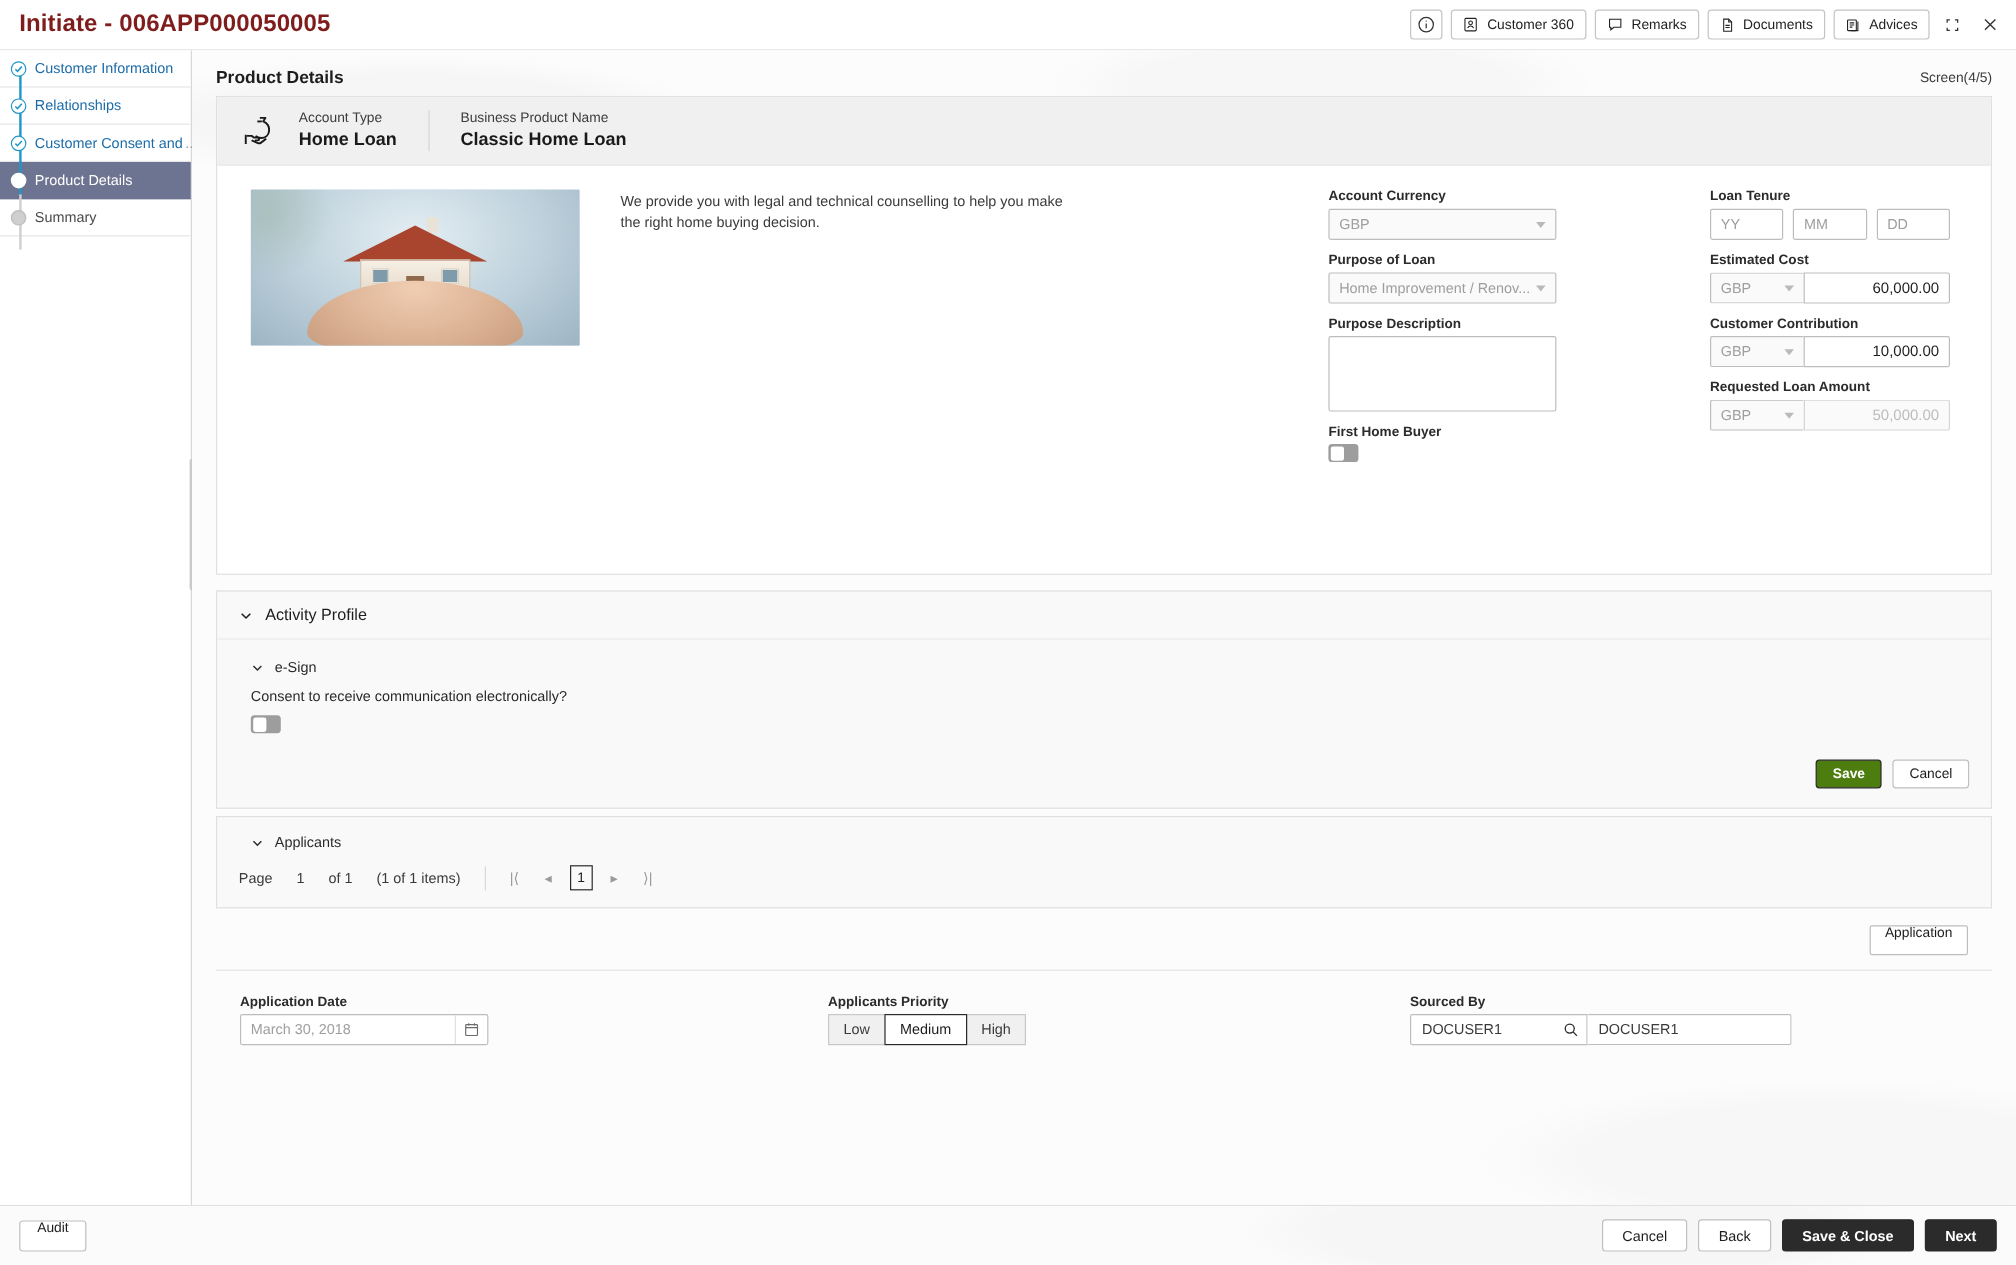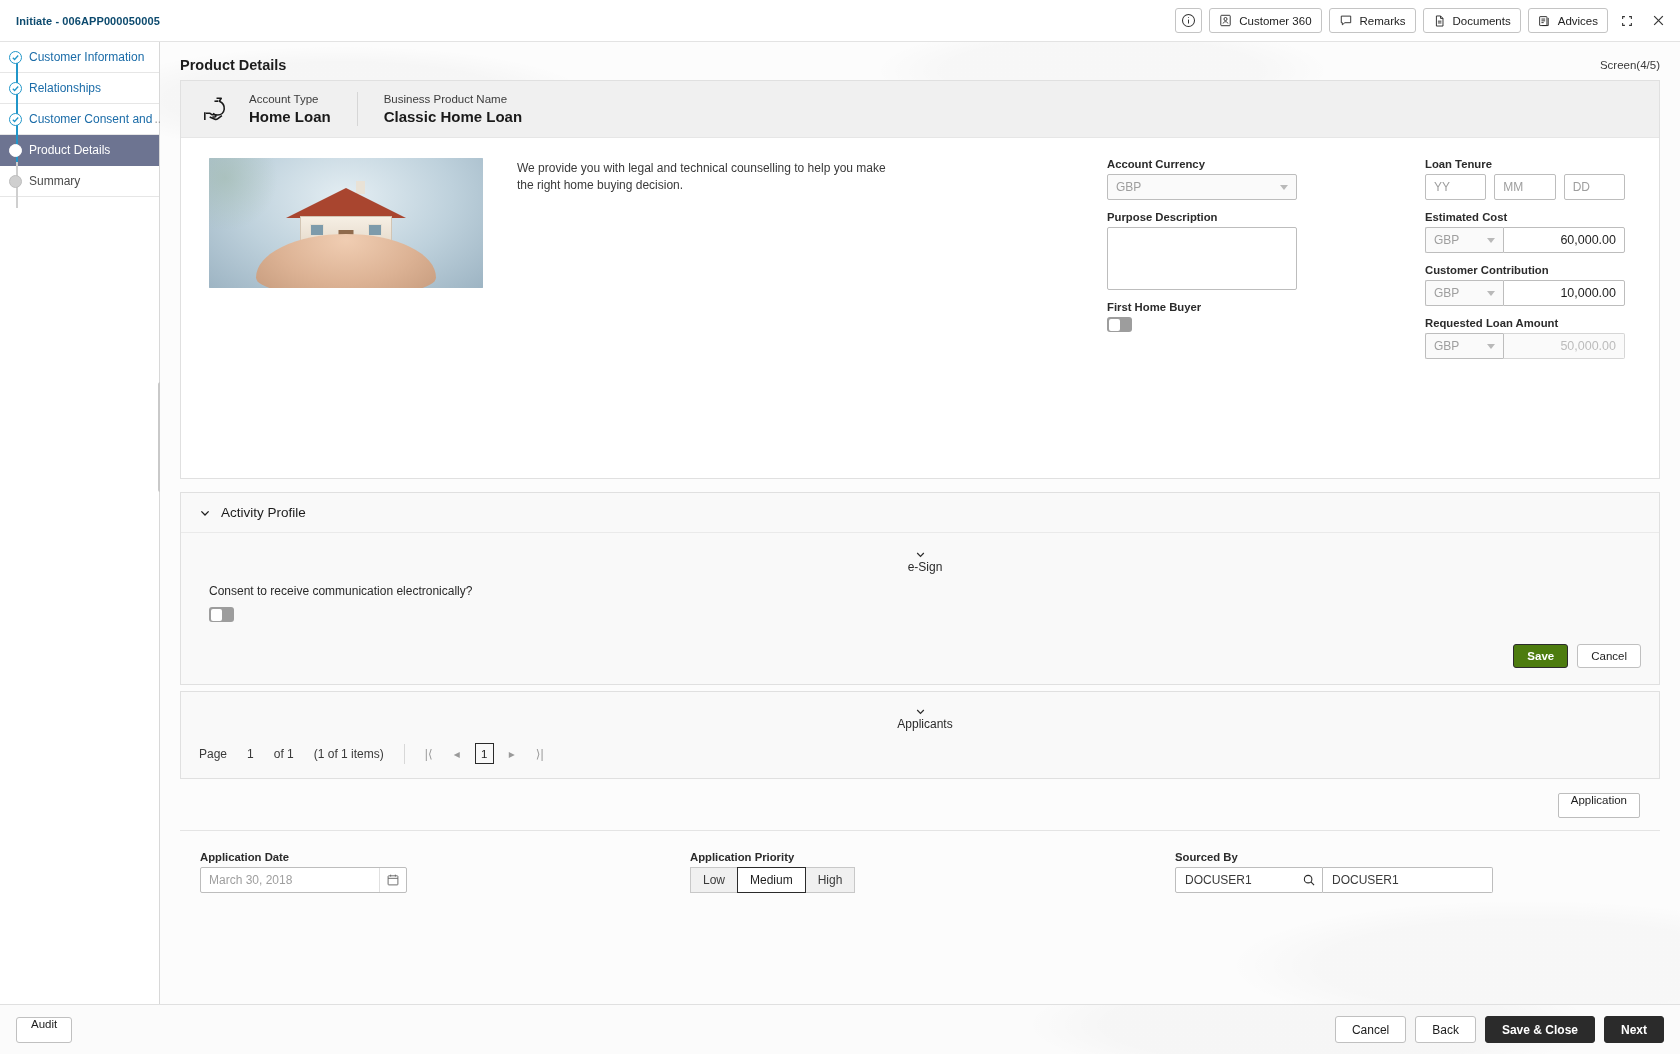--- a/index.html
+++ b/index.html
@@ -22,23 +22,23 @@
   .titlebar {
     height: 42px;
     flex: 0 0 42px;
     background: #ffffff;
     border-bottom: 1px solid #e3e3e3;
     display: flex;
     align-items: center;
     padding: 0 10px 0 16px;
   }
   .title-text {
-    font-size: 11px;
+    font-size: 20px;
     font-weight: bold;
-    color: #0c4a6e;
+    color: #7f1d1d;
     letter-spacing: .1px;
   }
   .titlebar-actions {
     margin-left: auto;
     display: flex;
     align-items: center;
     gap: 7px;
   }
   .tb-btn {
     height: 25px;
@@ -387,21 +387,20 @@
     border-bottom: 1px solid #eaeaea;
   }
   .sec-head .chev { margin-right: 10px; display:flex; }
   .sub-head {
     display: flex;
     align-items: center;
     padding: 16px 18px 0 28px;
     font-size: 12px;
     color: #2a2a2a;
     cursor: pointer;
-    flex-direction: column;
   }
   .sub-head .chev { margin-right: 9px; display:flex; }
   .sec-body { padding: 10px 18px 14px 28px; }
   .consent-q { font-size: 12px; color: #2a2a2a; margin-bottom: 9px; }
   .sec-actions {
     display: flex;
     justify-content: flex-end;
     gap: 9px;
     padding: 8px 18px 16px 18px;
   }
@@ -786,20 +785,27 @@
               <div class="fcol">
 
                 <div class="fgroup">
                   <span class="flabel">Account Currency</span>
                   <div class="select dis">
                     <span>GBP</span>
                     <span class="caret"></span>
                   </div>
                 </div>
 
+                <div class="fgroup">
+                  <span class="flabel">Purpose of Loan</span>
+                  <div class="select dis">
+                    <span>Home Improvement / Renov...</span>
+                    <span class="caret"></span>
+                  </div>
+                </div>
 
                 <div class="fgroup">
                   <span class="flabel">Purpose Description</span>
                   <div class="textarea"></div>
                 </div>
 
                 <div class="fgroup">
                   <span class="flabel">First Home Buyer</span>
                   <div class="toggle">
                       <span class="knob"></span>
@@ -926,21 +932,21 @@
                   <rect x="2.4" y="3.2" width="11.2" height="10.4" rx=".8"></rect>
                   <line x1="2.4" y1="6.1" x2="13.6" y2="6.1"></line>
                   <line x1="5.3" y1="1.9" x2="5.3" y2="4.1"></line>
                     <line x1="10.7" y1="1.9" x2="10.7" y2="4.1"></line>
                 </svg>
               </div>
             </div>
           </div>
 
           <div class="meta-col c2">
-            <span class="flabel">Application Priority</span>
+            <span class="flabel">Applicants Priority</span>
             <div class="seg">
               <div class="s">Low</div>
               <div class="s sel">Medium</div>
               <div class="s">High</div>
             </div>
           </div>
 
           <div class="meta-col">
             <span class="flabel">Sourced By</span>
             <div class="src-row">

